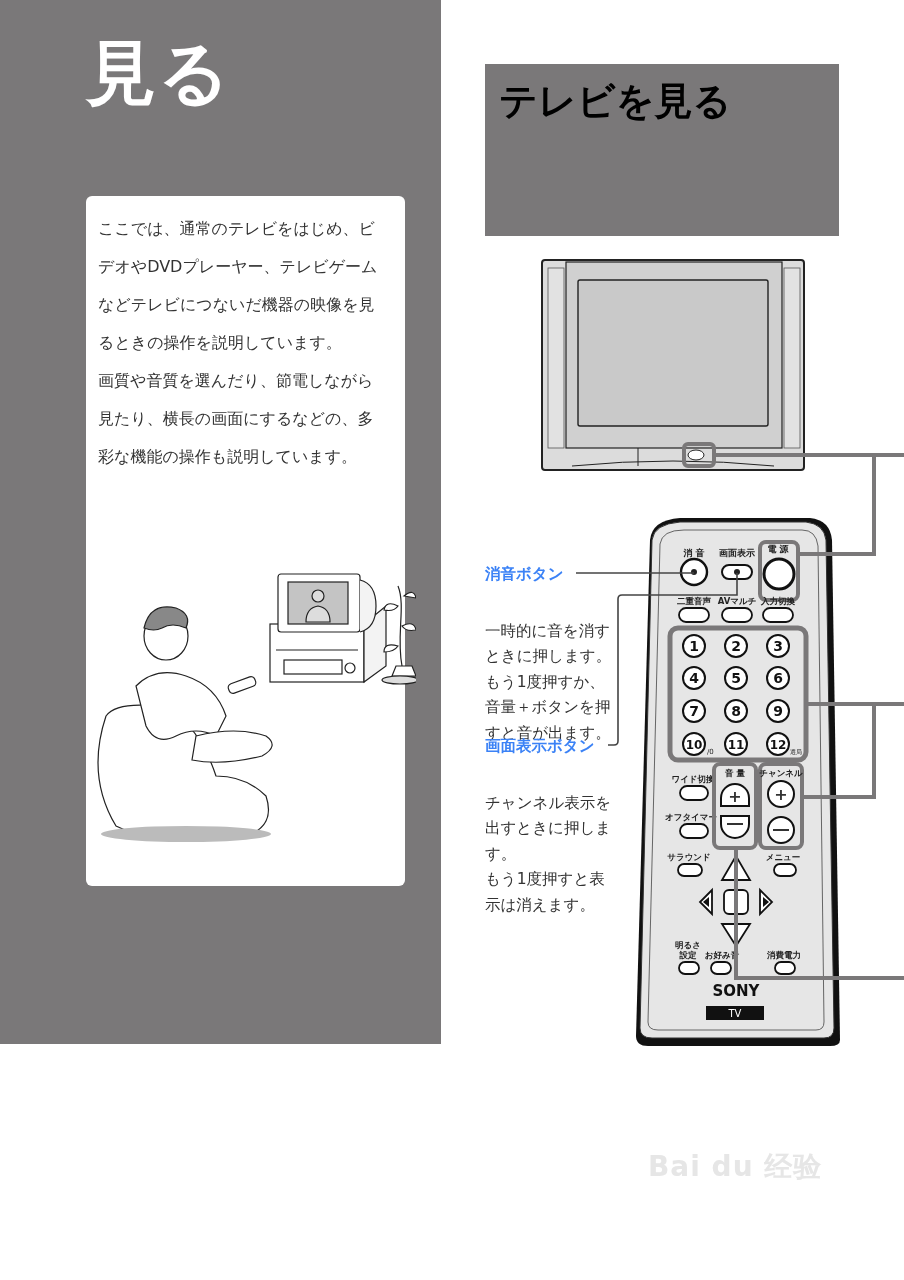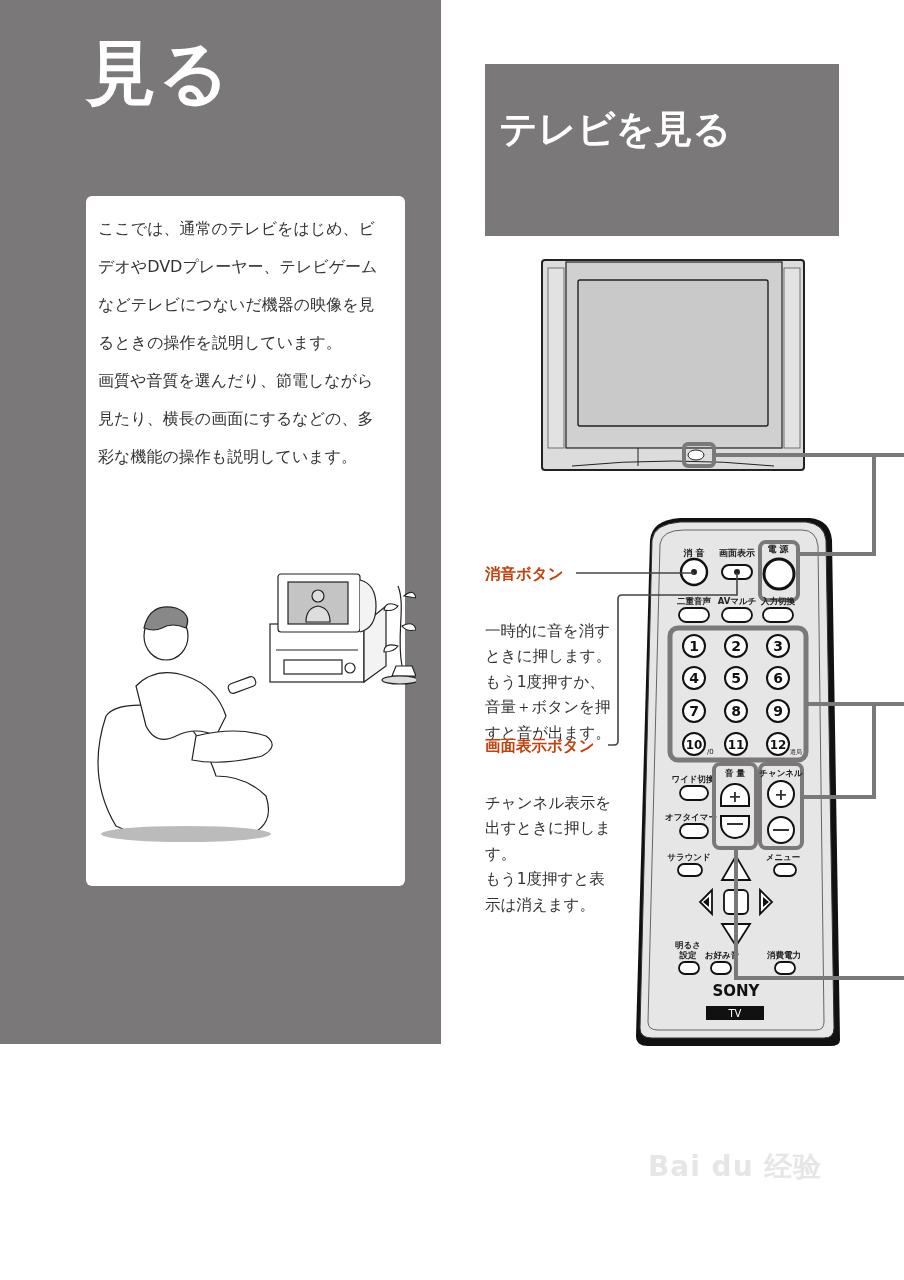--- a/index.html
+++ b/index.html
@@ -4,23 +4,23 @@
 <style>
   * { margin:0; padding:0; box-sizing:border-box; }
   body { width:904px; height:1280px; background:#ffffff; position:relative; overflow:hidden;
          font-family:"DejaVu Sans", sans-serif; color:#222; }
   .left { position:absolute; left:0; top:0; width:441px; height:1044px; background:#7a7879; }
   .chapter-title { position:absolute; left:86px; top:38px; color:#fff; font-size:70px; font-weight:bold; letter-spacing:2px; line-height:1; }
   .intro-card { position:absolute; left:86px; top:196px; width:319px; height:690px; background:#fff; border-radius:6px; }
   .intro-text { position:absolute; left:12px; top:14px; width:300px; font-size:16px; line-height:38px; color:#333; white-space:pre-line; }
   .page-num { position:absolute; left:86px; top:1228px; color:#fff; font-size:20px; }
   .section-box { position:absolute; left:485px; top:64px; width:354px; height:172px; background:#7a7879; }
-  .section-title { position:absolute; left:14px; top:12px; color:#ffffff; font-size:38px; font-weight:bold;margin-top:28px; }
+  .section-title { position:absolute; left:14px; top:12px; color:#000000; font-size:38px; font-weight:bold; }
   .callout { position:absolute; font-size:15.5px; line-height:25.5px; color:#333; }
-  .callout .head { font-weight:bold; color:#c2410c; }
+  .callout .head { font-weight:bold; color:#3b82f6; }
   .callout .body { white-space:pre-line;margin-top:31px; }
   .watermark { position:absolute; left:648px; top:1148px; color:#e6e6e6; }
   .wm-logo { font-size:28px; font-weight:bold; letter-spacing:1px; }
   .wm-url { font-size:22px; margin-top:-4px; }
   svg text { font-family:"DejaVu Sans", sans-serif; }
 </style>
 </head>
 <body>
 
 <div class="left">

